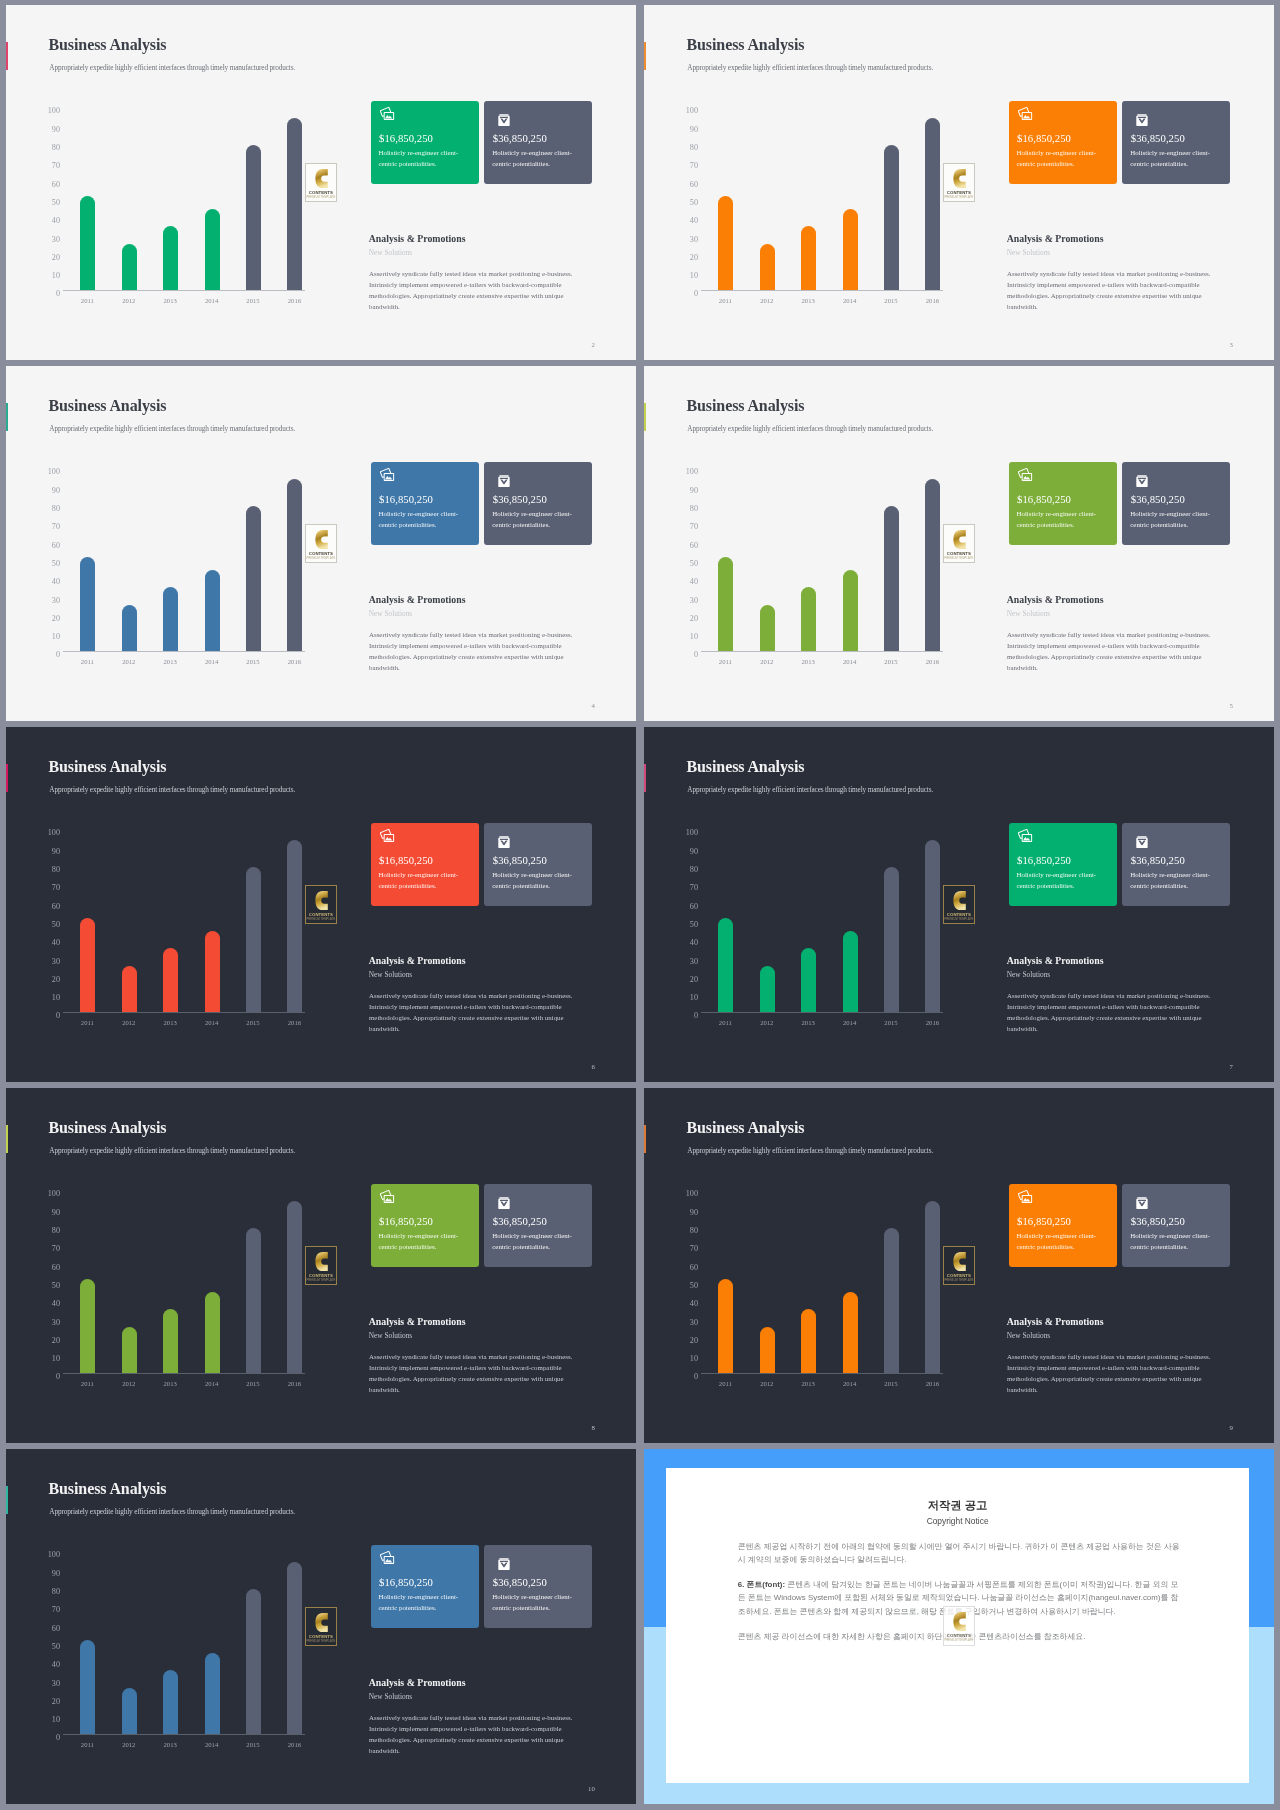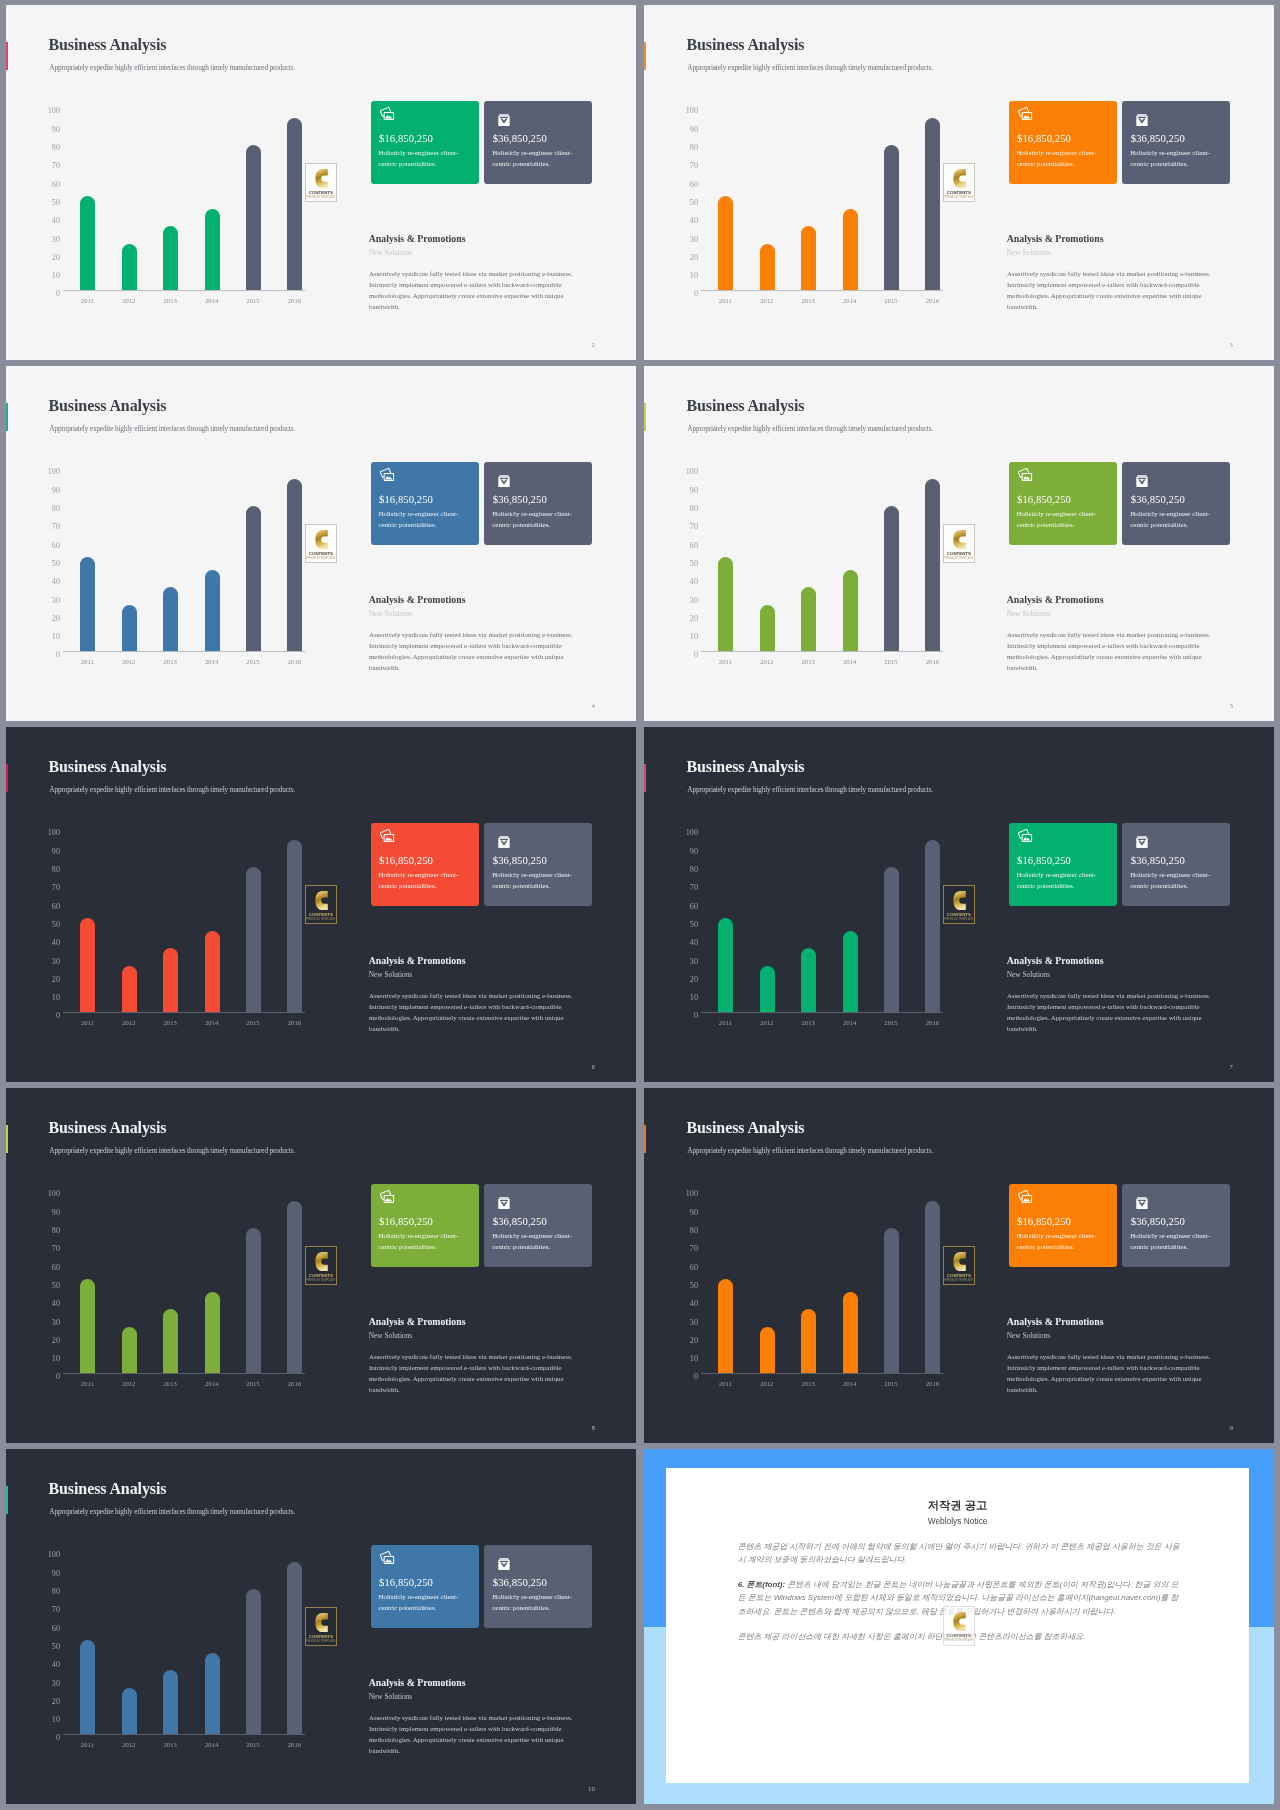--- a/index.html
+++ b/index.html
@@ -90,21 +90,21 @@
   .cp .paper { position:absolute; left:21.9px; top:19.2px; width:583.4px; height:314.7px; background:#fff; }
   .cp .ctitle { position:absolute; left:0; right:0; top:31.6px; text-align:center;
                 font-family:"Liberation Sans", sans-serif; font-weight:700; font-size:11.3px;
                 line-height:1; color:#333333; }
   .cp .csub   { position:absolute; left:0; right:0; top:48.6px; text-align:center;
                 font-family:"Liberation Sans", sans-serif; font-size:8.4px; line-height:1;
                 color:#4a4a4a; }
   .cp .cbody  { position:absolute; left:71.9px; width:446.6px; top:71.5px;
                 font-family:"Liberation Sans", sans-serif;
                 font-size:7.9px; line-height:13.3px; color:#7a7b7e; }
-  .cp .cbody p { margin:0 0 11.7px 0;font-style:italic; }
+  .cp .cbody p { margin:0 0 11.7px 0; }
   .cp .cbody b { color:#4c4d50; font-weight:700; }
   .cp .cplogo { position:absolute; left:298.7px; top:156.9px;
                 width:32.4px; height:39.8px; background:rgba(255,255,255,0.72);
                 border:0.9px solid rgba(190,190,190,0.5); }
   .cp .cplogo .lc { position:absolute; left:9.5px; top:5.1px; width:13.2px; height:19.2px; font-size:0; }
   .cp .cplogo .lc svg { display:block; width:13.2px; height:19.2px; }
   .cp .cplogo .lt { position:absolute; left:0; right:0; top:26.6px; text-align:center;
               font-family:"Liberation Sans", sans-serif; font-weight:700; font-size:4.3px;
               letter-spacing:0.05px; color:#6b6353; }
   .cp .cplogo .lb { position:absolute; left:0; right:0; top:32.2px; text-align:center;
@@ -888,21 +888,21 @@
       <div class="rt-sub">New Solutions</div>
       <div class="rt-body">Assertively syndicate fully tested ideas via market positioning e-business. Intrinsicly implement empowered e-tailers with backward-compatible methodologies. Appropriatinely create extensive expertise with unique bandwidth.</div>
       <div class="pnum">10</div>
     </div>
     <div class="slide" style="left: 644px; top: 1449px;">
       <div class="cp">
         <div class="bandtop"></div>
         <div class="bandbot"></div>
         <div class="paper">
           <div class="ctitle">저작권 공고</div>
-          <div class="csub">Weblolys Notice</div>
+          <div class="csub">Copyright Notice</div>
           <div class="cbody">
             <p>콘텐츠 제공업 시작하기 전에 아래의 협약에 동의할 시에만 열어 주시기 바랍니다. 귀하가 이 콘텐츠 제공업 사용하는 것은 사용시 계약의 보증에 동의하셨습니다 알려드립니다.</p>
             <p><b>6. 폰트(font):</b> <span>콘텐츠 내에 담겨있는 한글 폰트는 네이버 나눔글꼴과 서핑폰트를 제외한 폰트(이미 저작권)입니다. 한글 외의 모든 폰트는 Windows System에 포함된 서체와 동일로 제작되었습니다. 나눔글꼴 라이선스는 홈페이지(hangeul.naver.com)를 참조하세요. 폰트는 콘텐츠와 함께 제공되지 않으므로, 해당 폰트를 구입하거나 변경하여 사용하시기 바랍니다.</span></p>
             <p>콘텐츠 제공 라이선스에 대한 자세한 사항은 홈페이지 하단에 기재한 콘텐츠라이선스를 참조하세요.</p>
           </div>
         </div>
         <div class="cplogo">
           <div class="lc">
             <svg viewBox="0 0 66 96" aria-hidden="true">
               <defs>

